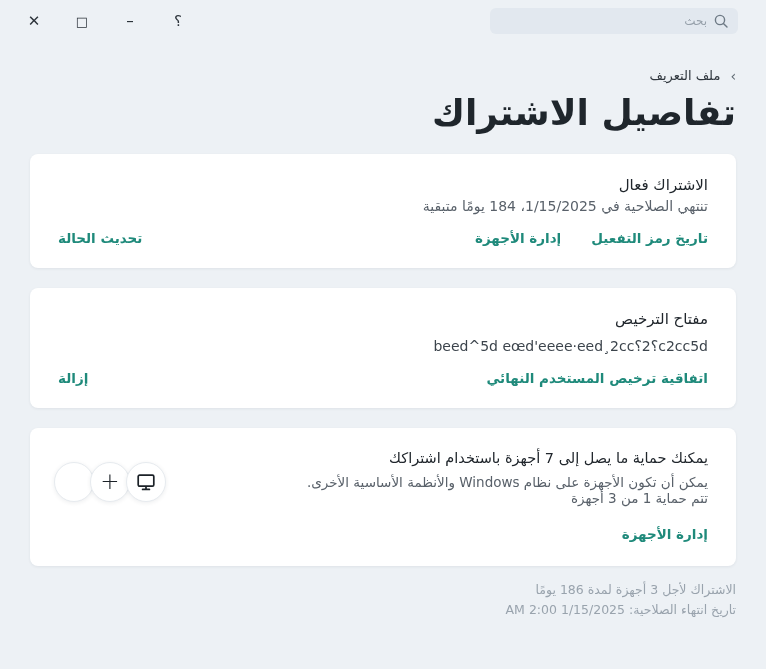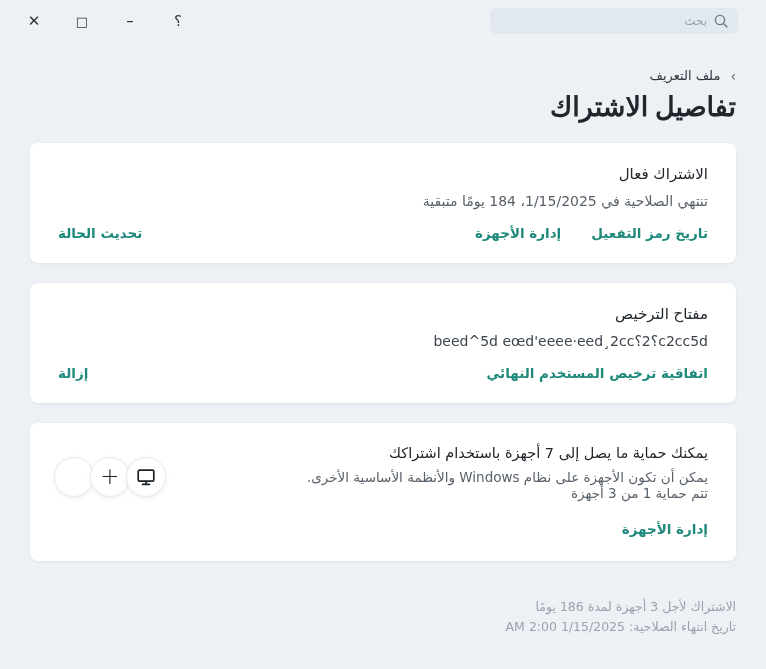--- a/index.html
+++ b/index.html
@@ -42,31 +42,31 @@
   .content { padding: 0 30px; }
   .breadcrumb {
     margin-top: 26px; display: flex; align-items: center; gap: 10px;
     font-size: 13px; color: #2f363d; cursor: default; width: max-content;
     margin-right: 0; margin-left auto;
   }
   .breadcrumb { margin-left: 0; margin-right: 0; }
   .breadcrumb-row { display: flex; justify-content: flex-start; }
   .crumb-chevron { color: #5d6770; font-size: 14px; line-height: 1; }
   h1.page-title {
-    margin-top: 8px; font-size: 27px; font-weight: bold; color: #1f262c;
-    letter-spacing: 0; line-height: 1.2; font-family: Liberation Serif, serif;
+    margin-top: 8px; font-size: 36px; font-weight: bold; color: #1f262c;
+    letter-spacing: 0; line-height: 1.2;
   }
 
   .card {
     background: #ffffff; border-radius: 8px; margin-top: 20px;
     padding: 22px 28px; box-shadow: 0 1px 3px rgba(25, 39, 57, 0.07);
     position: relative;
   }
   .card h2 { font-size: 15px; font-weight: normal; color: #20262c; }
-  .card p.sub { margin-top: 10px; font-size: 14px; color: #59616a; }
+  .card p.sub { margin-top: 4px; font-size: 14px; color: #59616a; }
   .actions {
     margin-top: 16px; display: flex; justify-content: space-between;
     align-items: center;
   }
   .actions .group { display: flex; gap: 30px; }
   .link {
     color: #1f8a7b; font-size: 13.5px; font-weight: bold;
     cursor: pointer; text-decoration: none; background: none; border: none;
     font-family: "DejaVu Sans", "Liberation Sans", sans-serif;
   }
@@ -92,21 +92,21 @@
   .circle.c2 { z-index: 2; }
   .circle.c3 { z-index: 3; }
   .plus-glyph { font-size: 23px; font-weight: 300; color: #1b2127; line-height: 1; margin-top: -2px; }
   .card.devices h2 { font-size: 14.5px; }
   .card.devices p.body { margin-top: 8px; font-size: 13.5px; color: #59616a; }
   .card.devices p.protected { font-size: 13.5px; color: #59616a; }
   .card.devices .link-row { margin-top: 18px; }
 
   
   .page-footer {
-    margin-top: 36px; padding: 0 30px; font-size: 12.5px;
+    margin-top: 14px; padding: 0 30px; font-size: 12.5px;
     color: #99a3ad; line-height: 20px;
   }
 </style>
 </head>
 <body>
 
 <header class="titlebar">
   <div class="win-controls">
     <button class="win-btn">✕</button>
     <button class="win-btn square">□</button>

